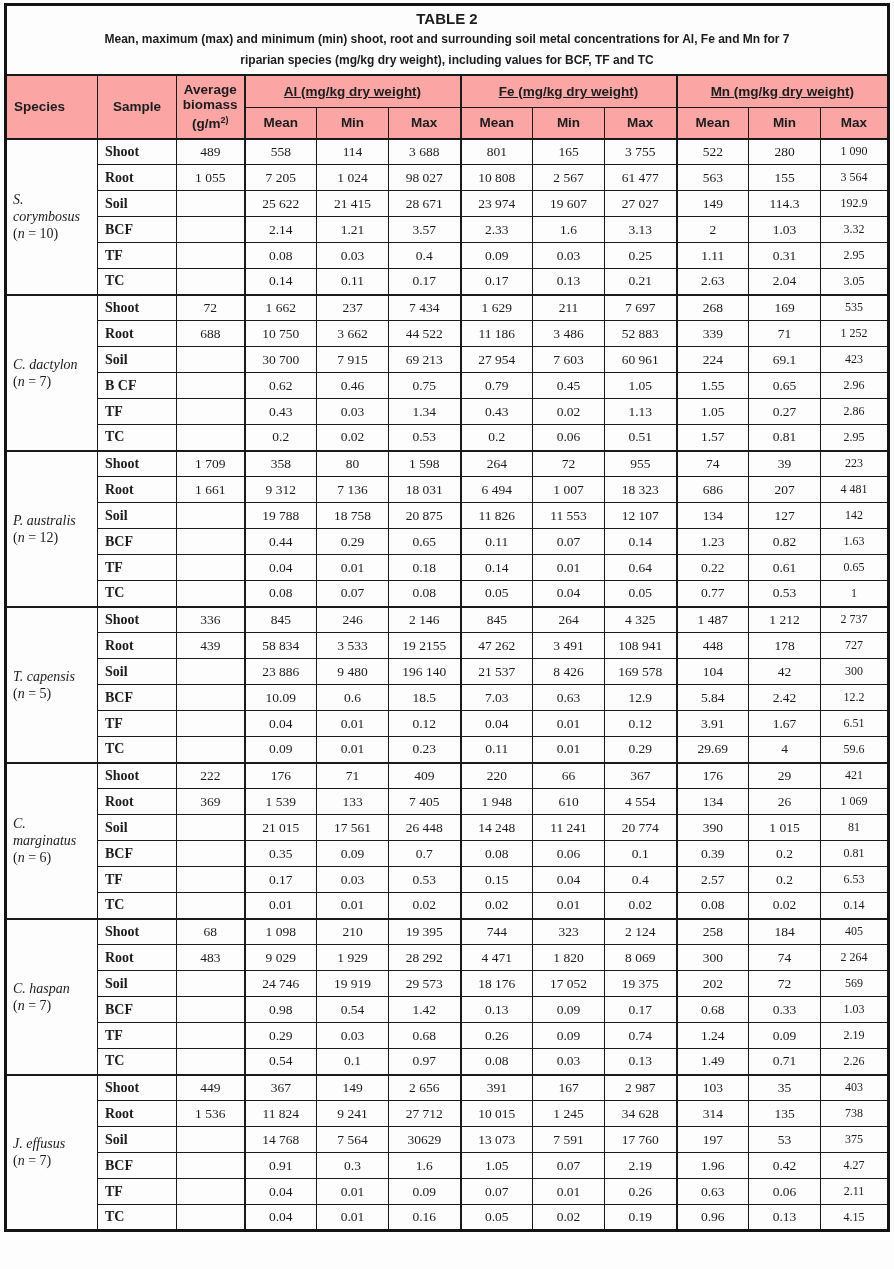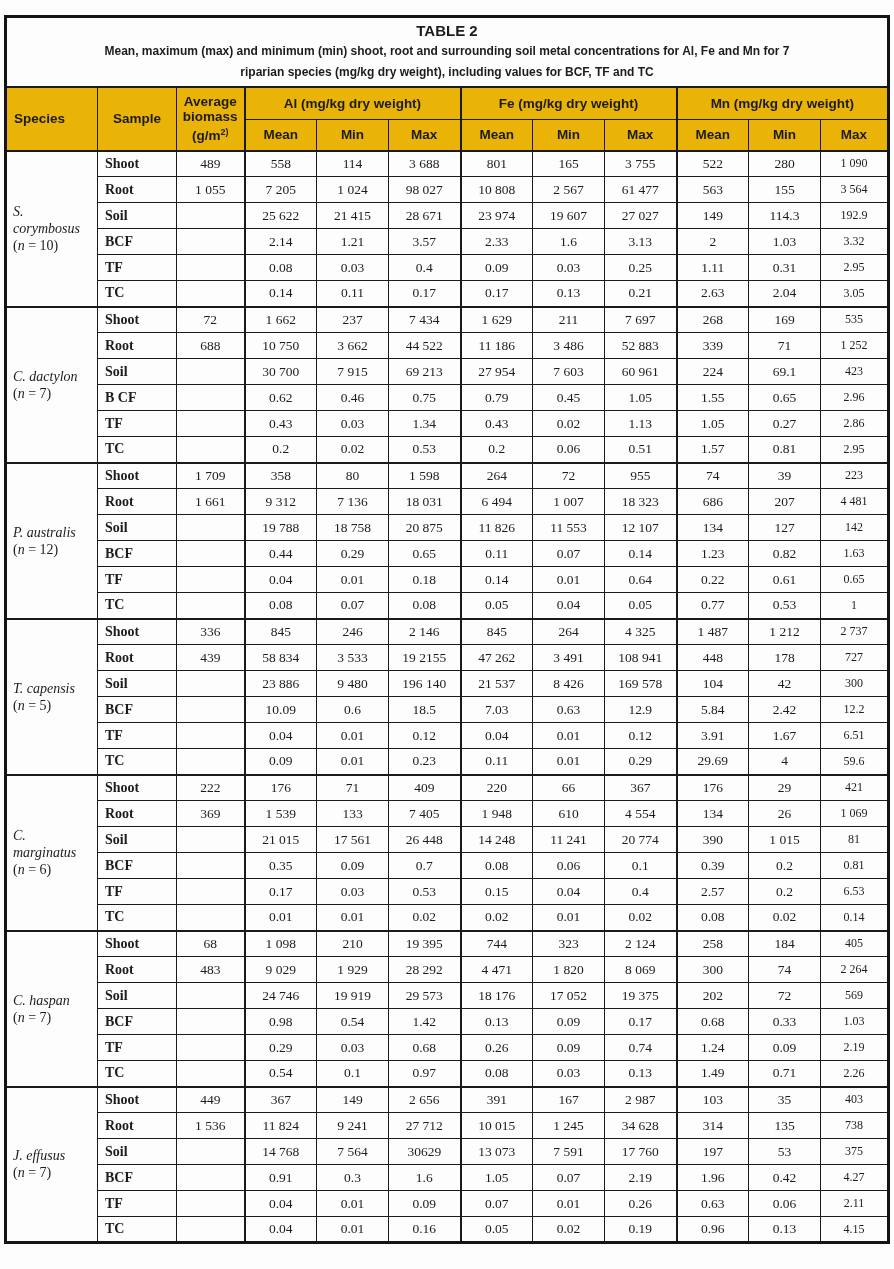--- a/index.html
+++ b/index.html
@@ -1,20 +1,20 @@
 <!DOCTYPE html>
 <html><head>
 <meta charset="utf-8">
 <style>
   * { box-sizing: border-box; }
   html, body { margin: 0; padding: 0; background: #ffffff; }
   .page {
     width: 894px; height: 1269px;
     background: #fdfdfd;
-    padding: 15px 4px;
+    padding: 3px 4px;
     font-family: "Liberation Serif", serif;
     color: #1c1c1c;
   }
   table.t2 {
     width: 886px;
     border-collapse: collapse;
     table-layout: fixed;
     border: 3px solid #141414;
     background: #fdfdfd;
   }
@@ -28,24 +28,24 @@
     padding: 2px 10px;
   }
   .title-main { font-size: 15px; line-height: 20px; }
   .title-sub  { font-size: 12px; line-height: 21px; }
 
   
   th.hd {
     font-family: "Liberation Sans", sans-serif;
     font-weight: bold; font-size: 13.5px;
     text-align: center; vertical-align: middle;
-    background: #eab308;
+    background: #fca5a5;
   }
   th.hd-species { text-align: left; padding-left: 7px; }
-  th.group-row { height: 33px; }
+  th.group-row { height: 33px; text-decoration: underline; }
   th.sub-row { height: 31px; margin-top: 20px; }
   th.hd-biomass { line-height: 15px; }
   th.hd-biomass sup { font-size: 9px; }
 
   
   td { height: 26px; }
   td.species-cell {
     font-style: italic; font-size: 14px; line-height: 17px;
     text-align: left; padding-left: 6px; vertical-align: middle;
   }

